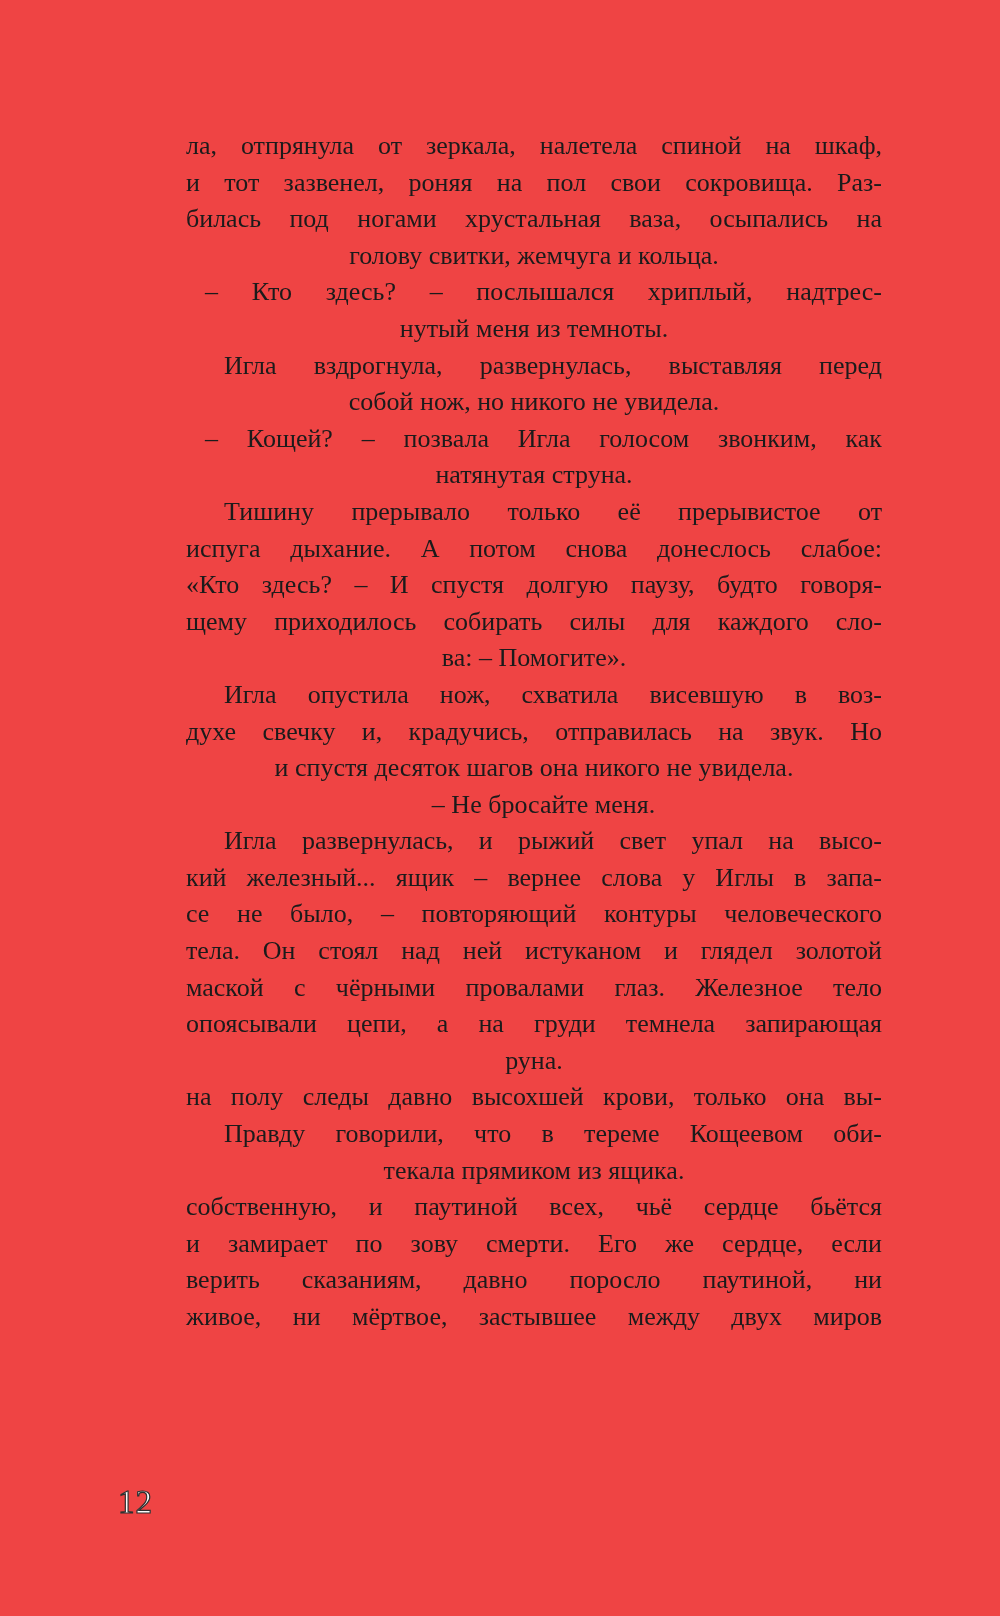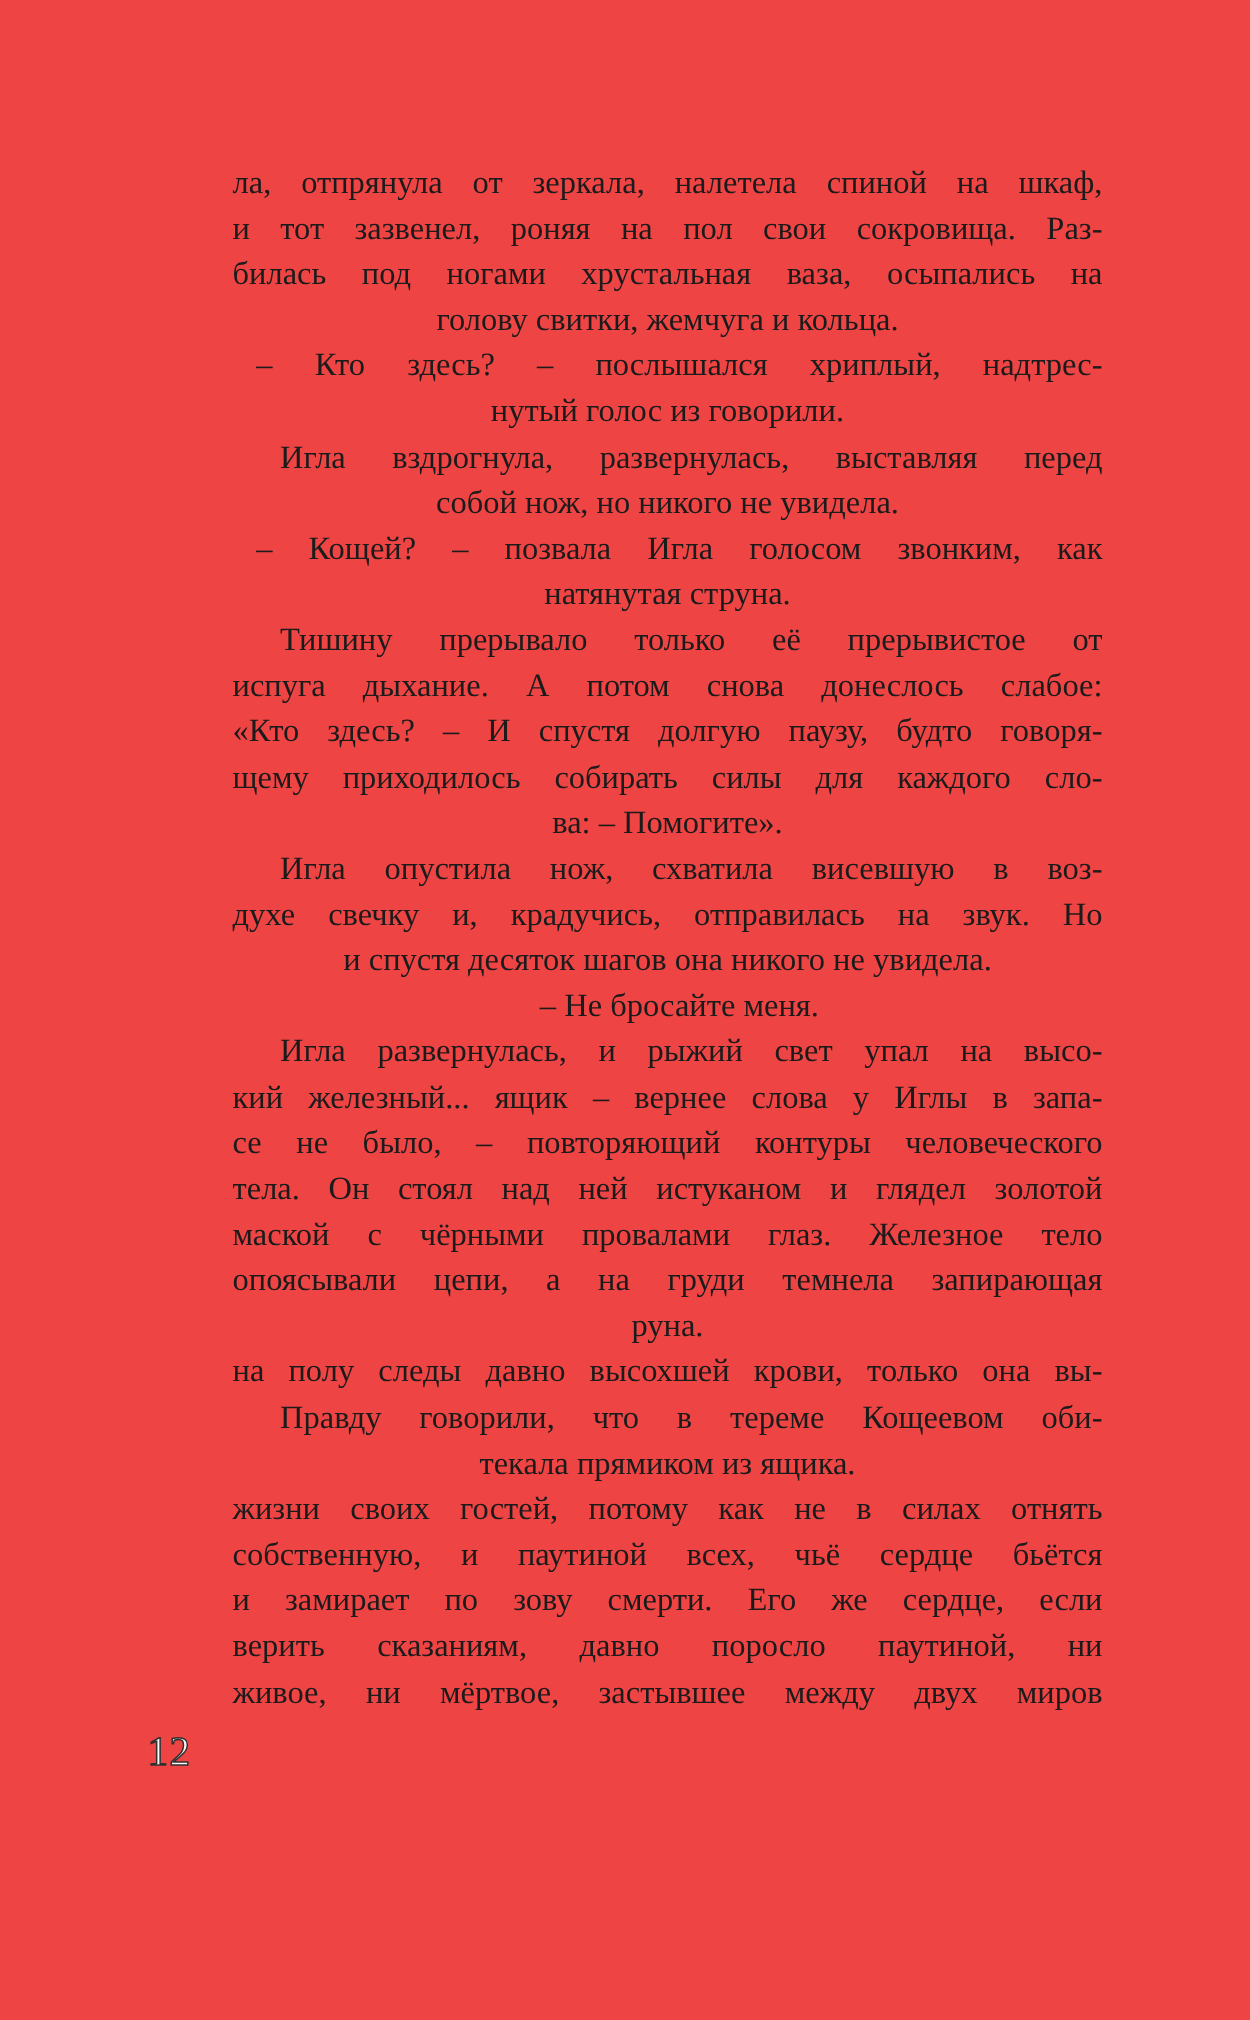--- a/index.html
+++ b/index.html
@@ -31,40 +31,40 @@
   }
   .line.just {
     text-align: justify;
     text-align-last: justify;
   }
   .line.indent-normal { text-indent: 38px; }
   .line.indent-dialogue { text-indent: 19px; }
   .page-num {
     position: absolute;
     left: 118px;
-    top: 1384px;
+    top: 1484px;
     font-size: 33px;
     line-height: 36.6px;
     color: #fbfbfb;
     -webkit-text-stroke: 1.2px #2f2f2f;
     letter-spacing: 1px;
     font-family: "Liberation Serif", serif;
   }
 </style>
 </head>
 <body>
 
 <div class="book-page">
   <div class="text-block">
       <div class="line just">ла, отпрянула от зеркала, налетела спиной на шкаф,</div>
       <div class="line just">и тот зазвенел, роняя на пол свои сокровища. Раз-</div>
       <div class="line just">билась под ногами хрустальная ваза, осыпались на</div>
       <div class="line">голову свитки, жемчуга и кольца.</div>
       <div class="line just indent-dialogue">– Кто здесь? – послышался хриплый, надтрес-</div>
-      <div class="line">нутый голос из говорили.</div>
+      <div class="line">нутый меня из темноты.</div>
       <div class="line just indent-normal">Игла вздрогнула, развернулась, выставляя перед</div>
       <div class="line">собой нож, но никого не увидела.</div>
       <div class="line just indent-dialogue">– Кощей? – позвала Игла голосом звонким, как</div>
       <div class="line">натянутая струна.</div>
       <div class="line just indent-normal">Тишину прерывало только её прерывистое от</div>
       <div class="line just">испуга дыхание. А потом снова донеслось слабое:</div>
       <div class="line just">«Кто здесь? – И спустя долгую паузу, будто говоря-</div>
       <div class="line just">щему приходилось собирать силы для каждого сло-</div>
       <div class="line">ва: – Помогите».</div>
       <div class="line just indent-normal">Игла опустила нож, схватила висевшую в воз-</div>
@@ -74,20 +74,19 @@
       <div class="line just indent-normal">Игла развернулась, и рыжий свет упал на высо-</div>
       <div class="line just">кий железный... ящик – вернее слова у Иглы в запа-</div>
       <div class="line just">се не было, – повторяющий контуры человеческого</div>
       <div class="line just">тела. Он стоял над ней истуканом и глядел золотой</div>
       <div class="line just">маской с чёрными провалами глаз. Железное тело</div>
       <div class="line just">опоясывали цепи, а на груди темнела запирающая</div>
       <div class="line">руна.</div>
       <div class="line just">на полу следы давно высохшей крови, только она вы-</div>
       <div class="line just indent-normal">Правду говорили, что в тереме Кощеевом оби-</div>
       <div class="line">текала прямиком из ящика.</div>
-      <div class="line just">жизни своих гостей, потому как не в силах отнять</div>
       <div class="line just">собственную, и паутиной всех, чьё сердце бьётся</div>
       <div class="line just">и замирает по зову смерти. Его же сердце, если</div>
       <div class="line just">верить сказаниям, давно поросло паутиной, ни</div>
       <div class="line just">живое, ни мёртвое, застывшее между двух миров</div>
     </div>
   <div class="page-num">12</div>
 </div>
 
 </body></html>

